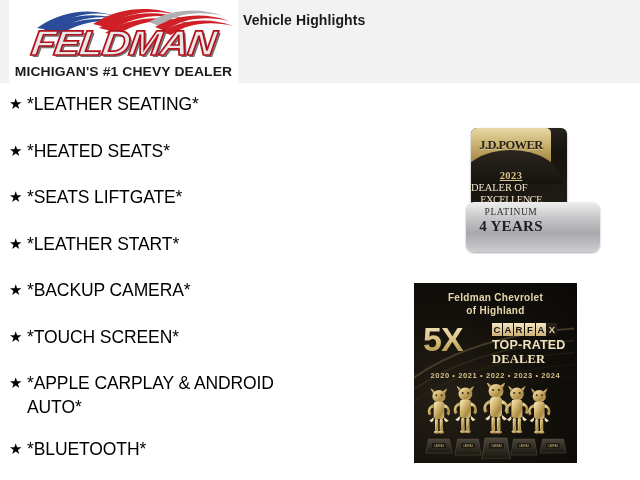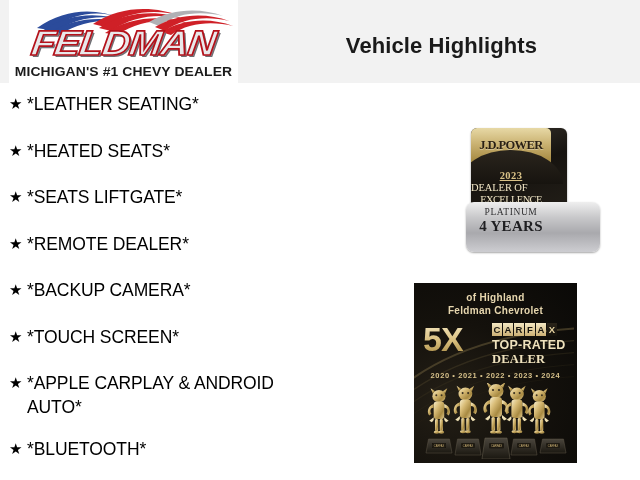--- a/index.html
+++ b/index.html
@@ -79,26 +79,25 @@
     letter-spacing: 0.1px;
     color: #1b1b1b;
     white-space: nowrap;
     transform: scaleX(1.03);
   }
 
   
   #page-title {
     position: absolute;
     left: 243px;
-    top: 33px;
+    top: 12px;
     width: 397px;
-    text-align: center;
-    font-family: "Liberation Sans", sans-serif;
-    font-weight: bold;
-    font-size: 22px;
+    font-family: "Liberation Sans", sans-serif;
+    font-weight: bold;
+    font-size: 14px;
     color: #1a1a1a;
     letter-spacing: 0.1px;
   }
 
   
   #highlights-list {
     position: absolute;
     left: 0px;
     top: 92px;
     width: 400px;
@@ -373,21 +372,21 @@
     <span class="highlight-text">*HEATED SEATS*</span>
   </div>
 
   <div class="highlight-row">
     <span class="bullet-star">★</span>
     <span class="highlight-text">*SEATS LIFTGATE*</span>
   </div>
 
   <div class="highlight-row">
     <span class="bullet-star">★</span>
-    <span class="highlight-text">*REMOTE DEALER*</span>
+    <span class="highlight-text">*LEATHER START*</span>
   </div>
 
   <div class="highlight-row">
     <span class="bullet-star">★</span>
     <span class="highlight-text">*BACKUP CAMERA*</span>
   </div>
 
   <div class="highlight-row">
     <span class="bullet-star">★</span>
     <span class="highlight-text">*TOUCH SCREEN*</span>
@@ -426,22 +425,22 @@
     <g fill="none" stroke="#9b8căc" stroke-width="1">
       <path d="M-10,120 C40,60 110,30 210,25" stroke="#6d5f3c" stroke-width="2" opacity=".7"></path>
       <path d="M-10,132 C40,72 110,42 210,37" stroke="#4c422a" stroke-width="1.4" opacity=".6"></path>
       <path d="M-10,144 C40,84 110,54 210,49" stroke="#3b331f" stroke-width="1.2" opacity=".55"></path>
       <path d="M-10,156 C40,96 110,66 210,61" stroke="#30291a" stroke-width="1" opacity=".5"></path>
       <path d="M-10,168 C40,108 110,78 210,73" stroke="#2a2416" stroke-width="1" opacity=".45"></path>
     </g>
   </svg>
 
   <div id="carfax-title">
+    <div>Feldman Chevrolet</div>
     <div>of Highland</div>
-    <div>Feldman Chevrolet</div>
   </div>
 
   <div id="carfax-5x">5X</div>
 
   <div id="carfax-logo-box">
     <span class="cf-letter">C</span>
     <span class="cf-letter">A</span>
     <span class="cf-letter">R</span>
     <span class="cf-letter">F</span>
     <span class="cf-letter">A</span>

